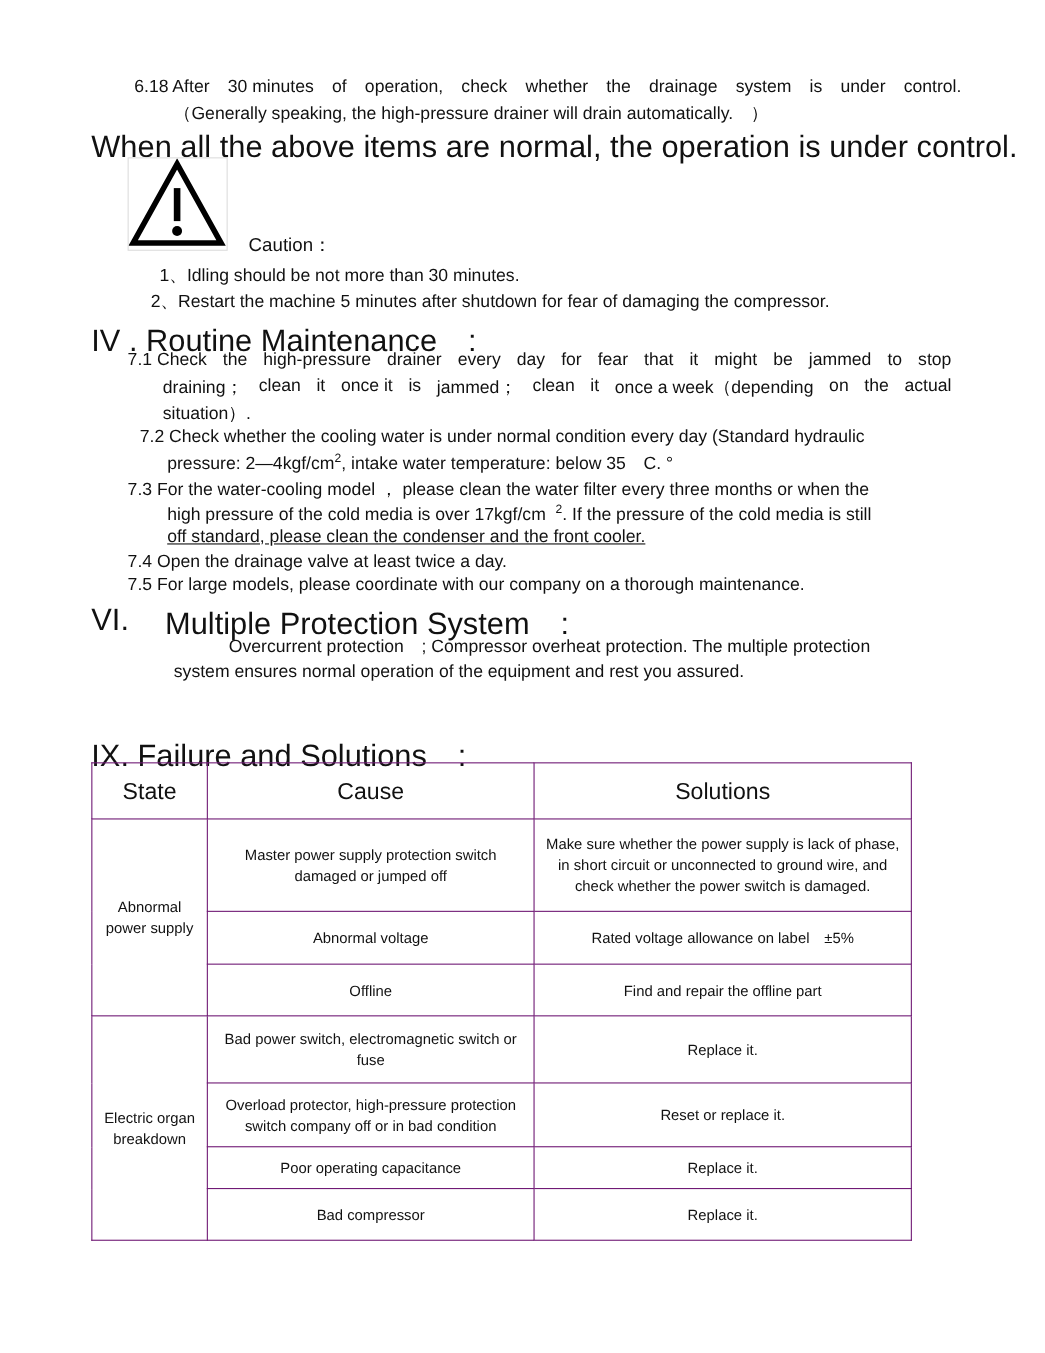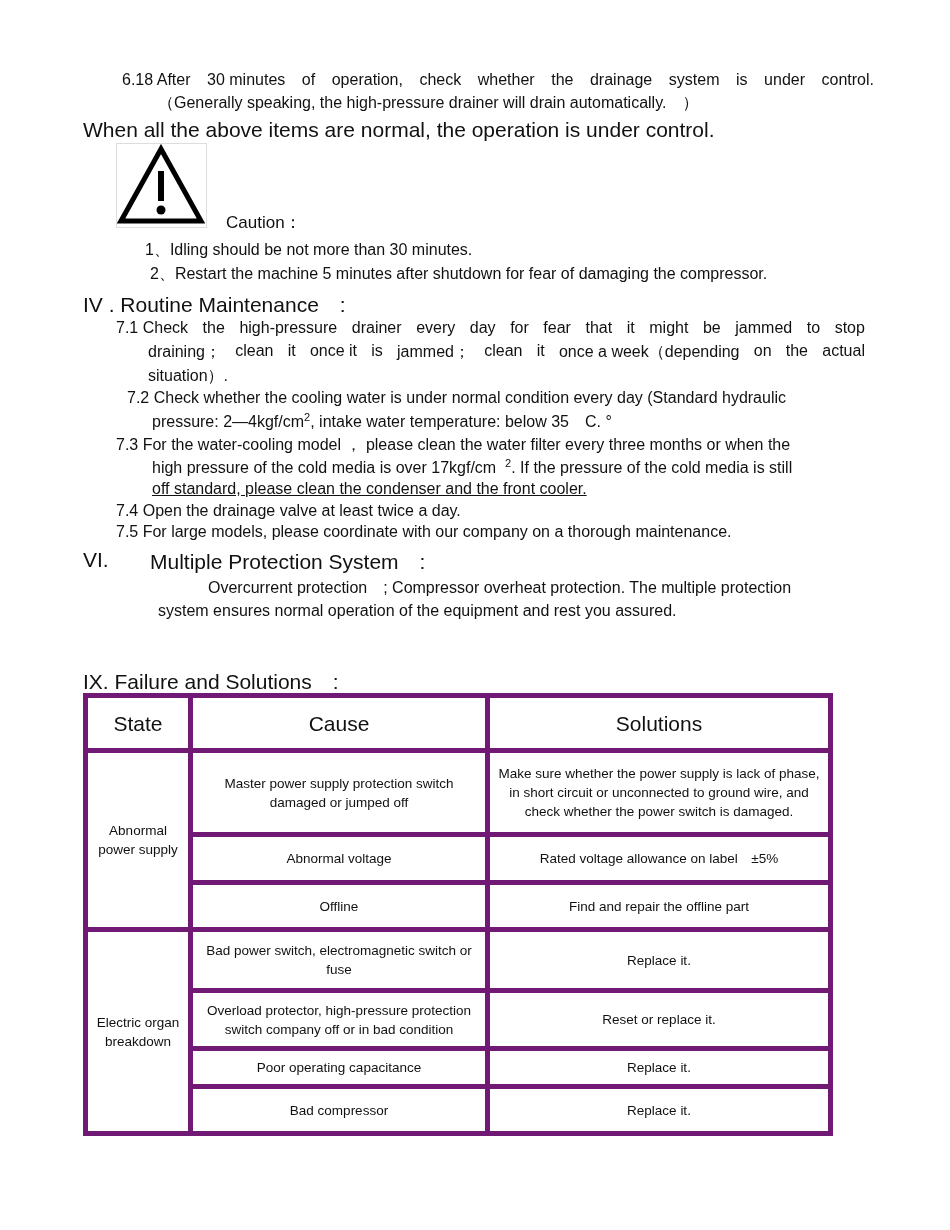--- a/index.html
+++ b/index.html
@@ -1,27 +1,27 @@
 <!DOCTYPE html>
 <html><head>
 <meta charset="utf-8">
 <style>
   html, body { margin:0; padding:0; background:#fff; }
   body { width:950px; height:1230px; position:relative; overflow:hidden; color:#111;
          font-family:"Liberation Sans", sans-serif; }
   .abs { position:absolute; white-space:nowrap; }
   .p16 { font-size:16px; }
   .p17 { font-size:17px; }
-  .p21 { font-size:21px; }
+  .p21 { font-size:28px; }
   .just { display:flex; justify-content:space-between; }
   .caution-icon { position:absolute; left:116px; top:143px; width:91px; height:85px;
                   border:1px solid #ddd; box-sizing:border-box; }
   table.fs { position:absolute; left:83px; top:693px; width:745px; border-collapse:collapse;
              font-size:13.5px; table-layout:fixed; }
-  table.fs td, table.fs th { border:5px solid #701a75; text-align:center; vertical-align:middle;
+  table.fs td, table.fs th { border:1px solid #701a75; text-align:center; vertical-align:middle;
              padding:0 4px; line-height:19px; font-weight:normal; }
   table.fs th { font-size:21px; height:50px; }
   sup { font-size:11px; }
 </style>
 </head>
 <body>
 
 <div class="abs p16 just" style="left:110px; top:71px; width:752px;margin-left:12px;">
   <span>6.18 After</span>
   <span>30 minutes</span>
@@ -41,21 +41,21 @@
 
 <div class="caution-icon">
   <svg width="89" height="83" viewBox="0 0 89 83">
     <polygon points="44,5 84,77 4,77" fill="none" stroke="#000" stroke-width="5" stroke-linejoin="miter"></polygon>
     <rect x="41" y="27" width="6" height="30" fill="#000"></rect>
     <circle cx="44" cy="66" r="4.5" fill="#000"></circle>
   </svg>
 </div>
 <div class="abs p17" style="left:226px; top:211px;">Caution：</div>
 <div class="abs p16" style="left:145px; top:240px;">1、Idling should be not more than 30 minutes.</div>
-<div class="abs p16" style="left:150px; top:264px;">2、Restart the machine 5 minutes after shutdown for fear of damaging the compressor.</div>
+<div class="abs p16" style="left:137px; top:264px;">2、Restart the machine 5 minutes after shutdown for fear of damaging the compressor.</div>
 
 <div class="abs p21" style="left:83px; top:291px;">IV . Routine Maintenance　:</div>
 
 <div class="abs p16 just" style="left:116px; top:319px; width:749px;">
   <span>7.1 Check</span>
   <span>the</span>
   <span>high-pressure</span>
   <span>drainer</span>
   <span>every</span>
   <span>day</span>

